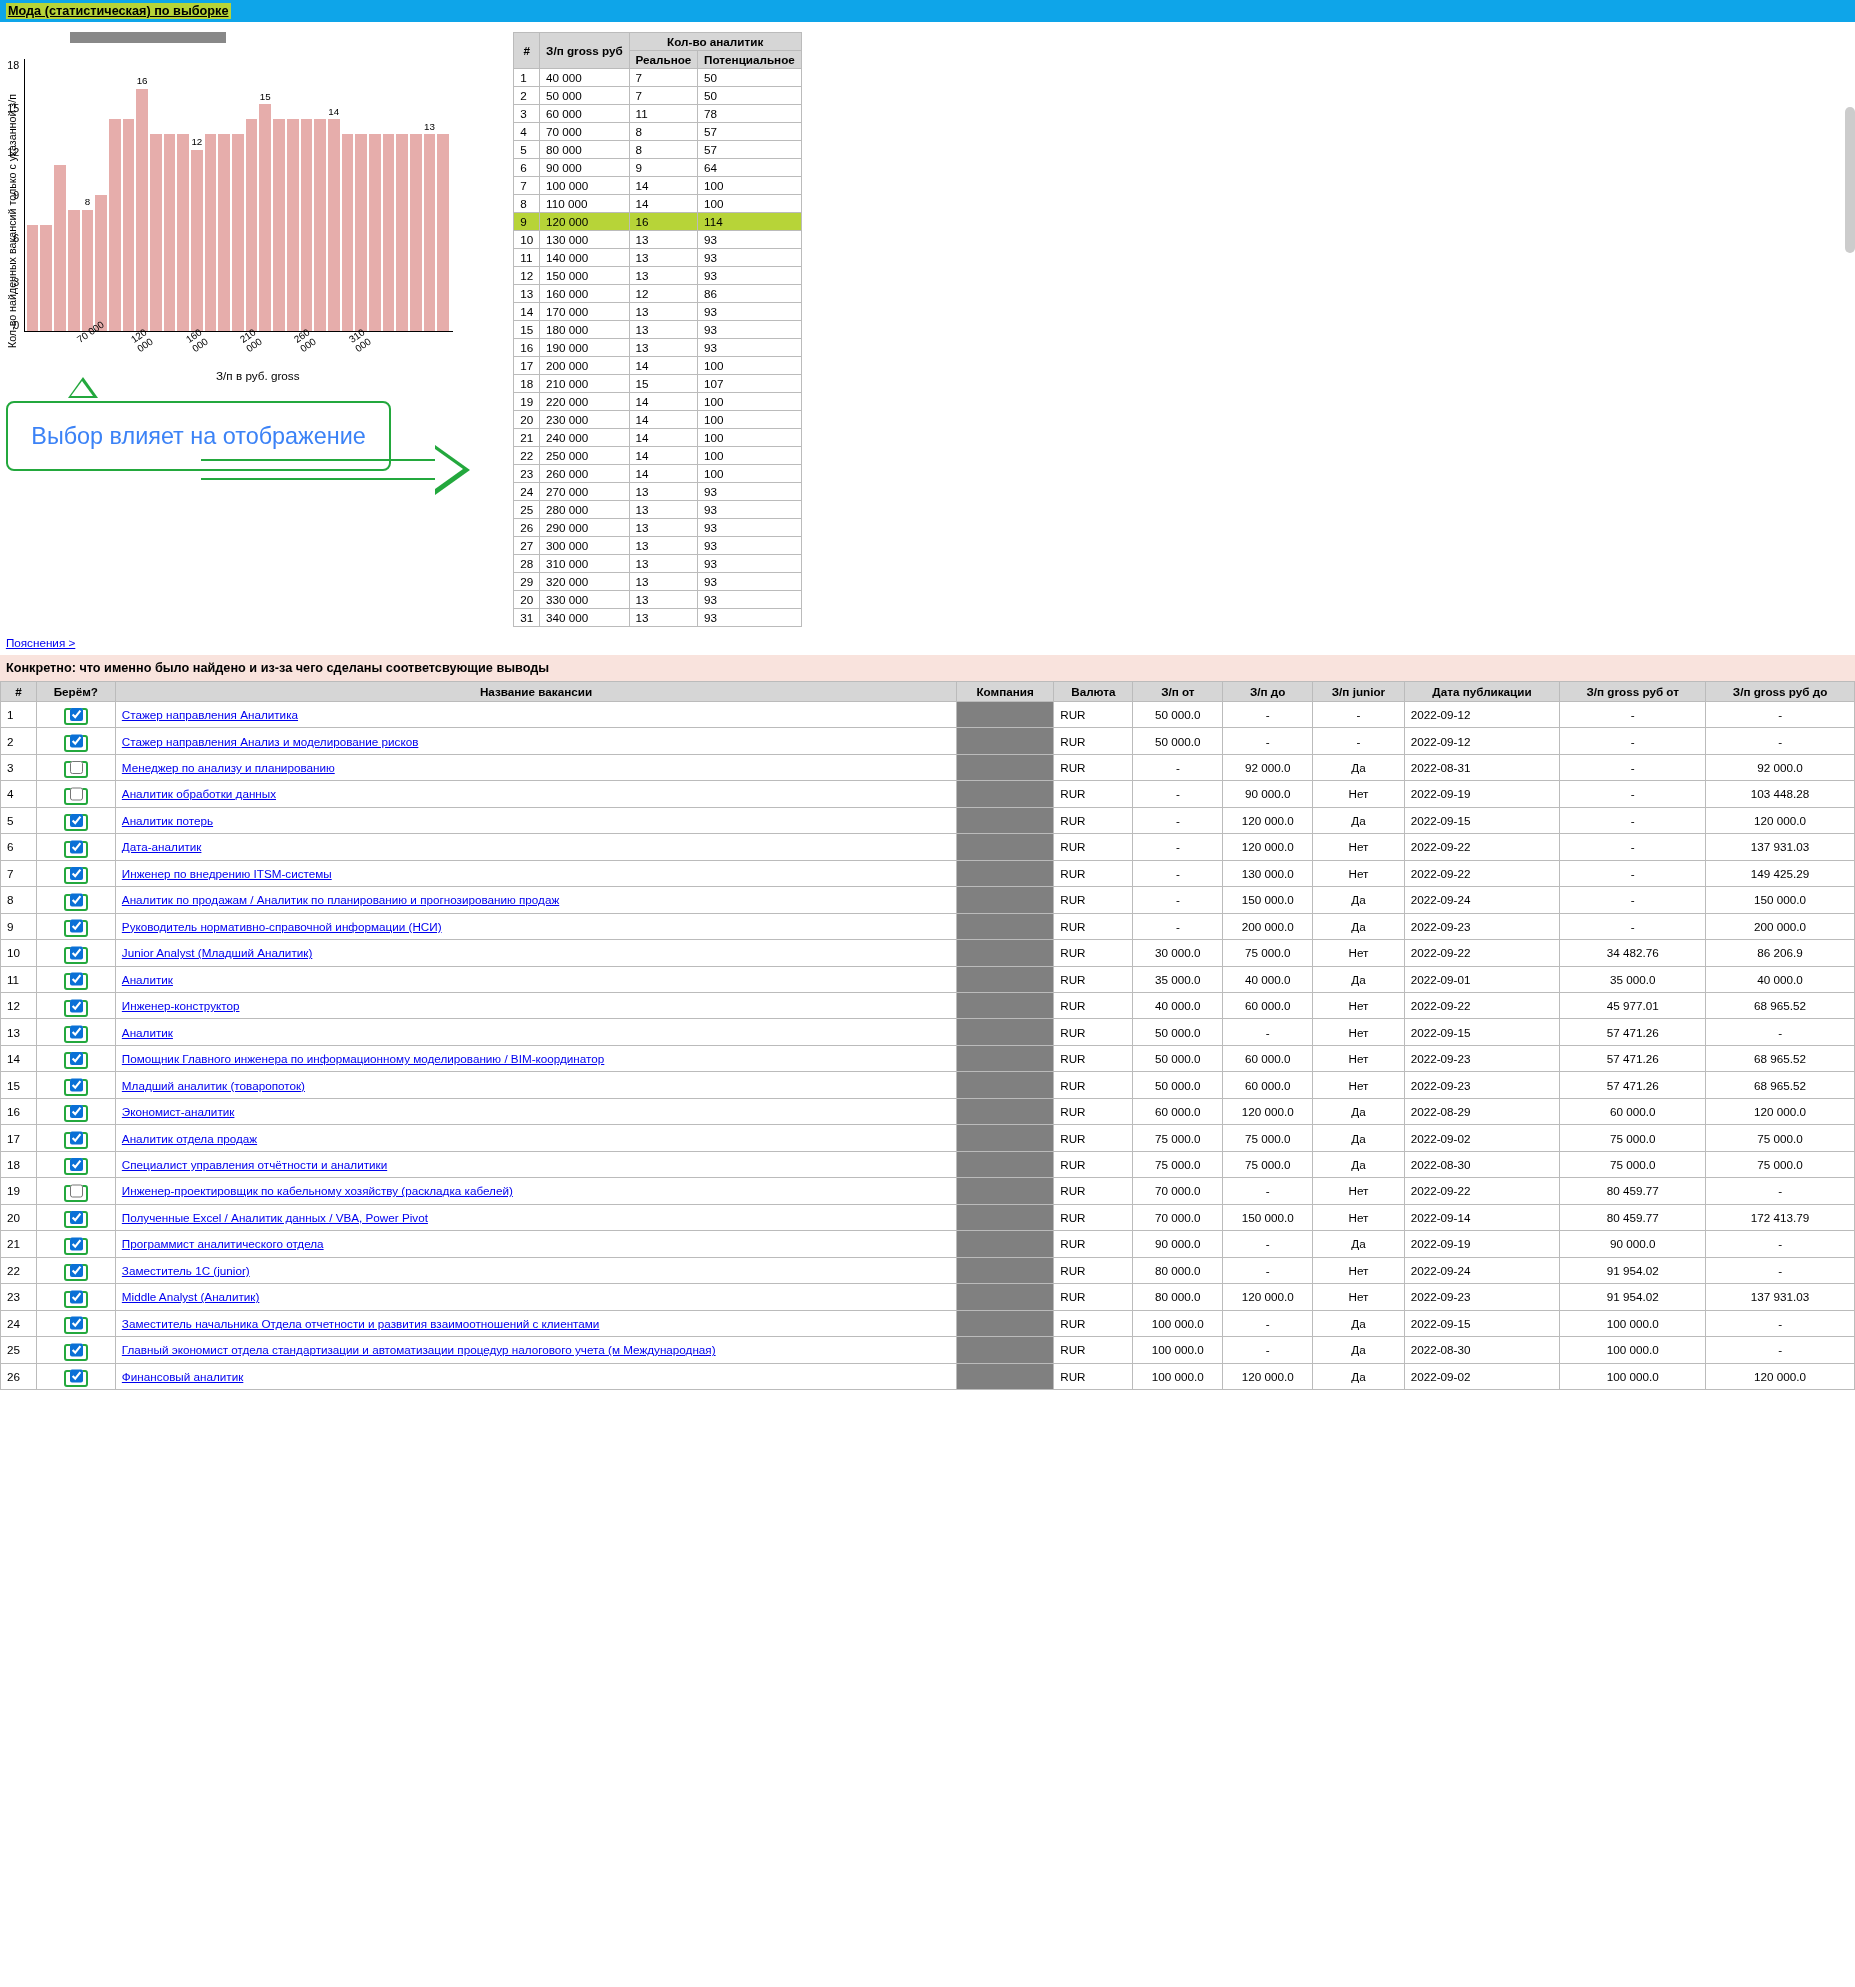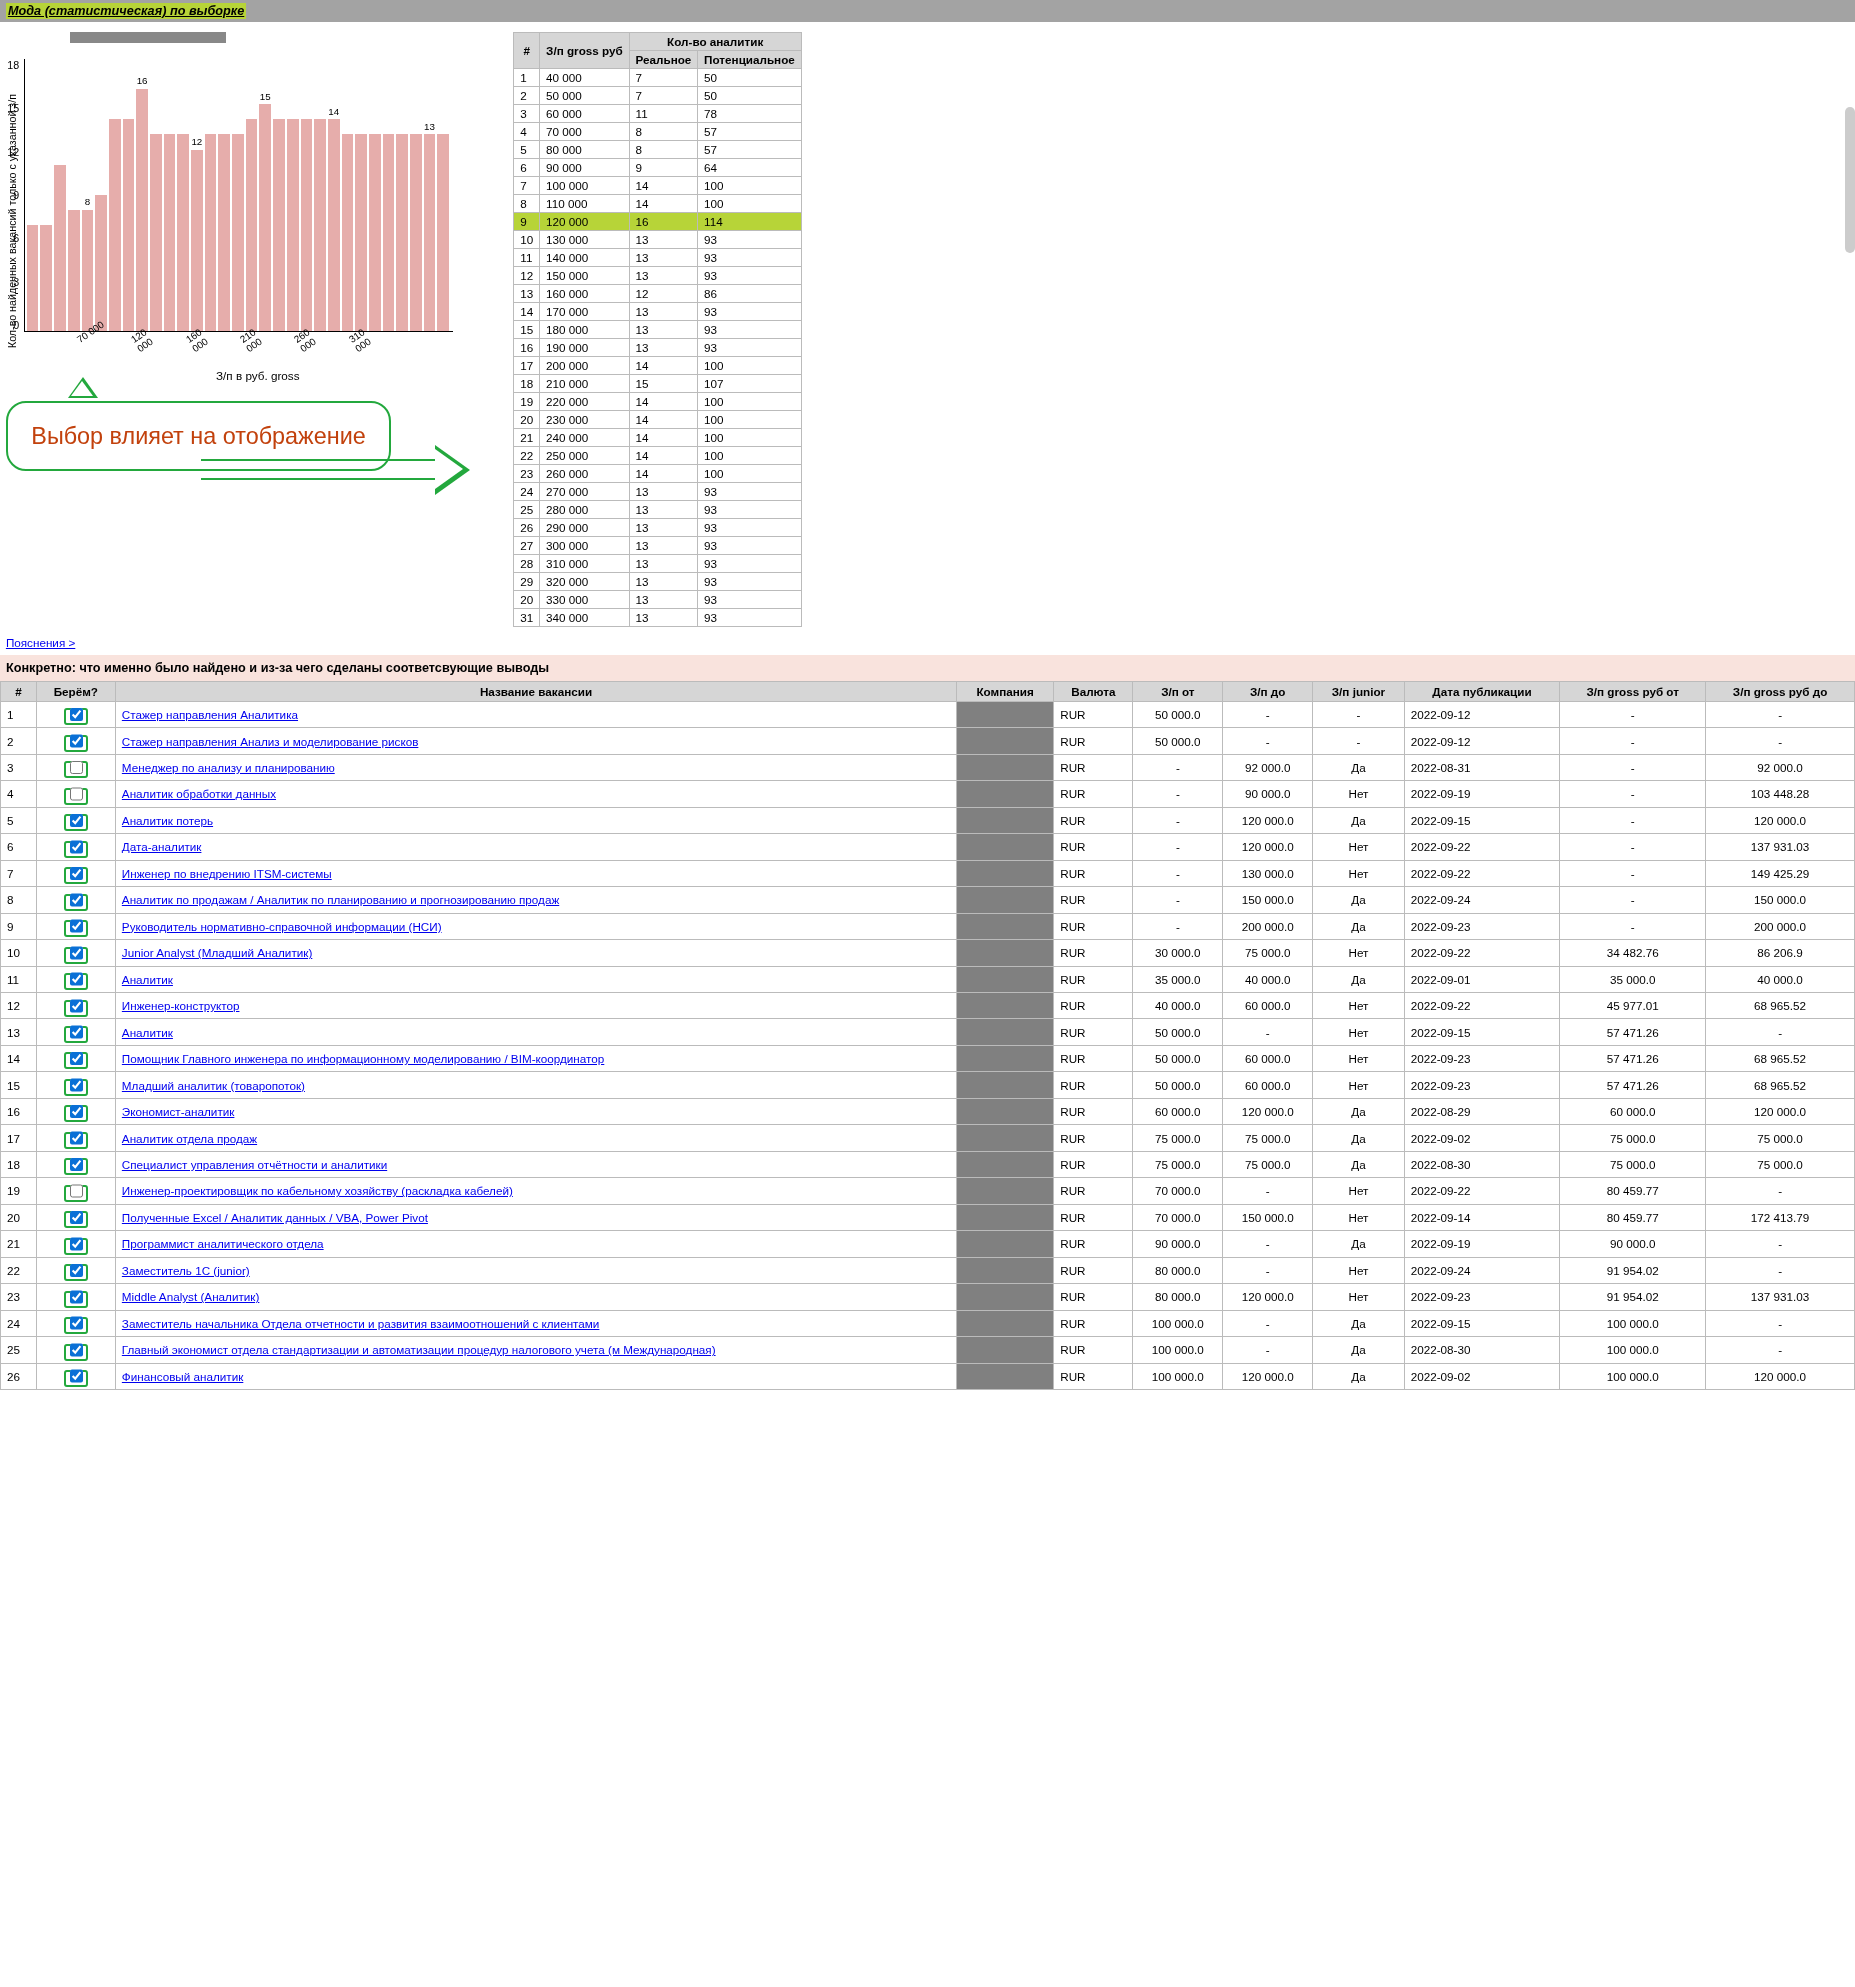--- a/index.html
+++ b/index.html
@@ -1,35 +1,35 @@
 <!DOCTYPE html>
 <html><head>
 <meta charset="utf-8">
 <style>
   * { box-sizing: border-box; }
   body { margin: 0; font-family: Arial, sans-serif; font-size: 11.7px; background: #fff; color: #000; }
-  .header-bar { background: #a3a3a3; padding: 3.9px 5.9px; font-style: italic; }
+  .header-bar { background: #0ea5e9; padding: 3.9px 5.9px; }
   .header-bar span { background: #b7d438; font-weight: bold; font-size: 12.7px; text-decoration: underline; padding: 1px 2px; }
   
   .toprow { display: flex; align-items: flex-start; padding: 9.8px 5.9px 3.9px 5.9px; gap: 19.5px; }
   .chartwrap { flex: 0 0 488px; }
   .tablewrap { flex: 0 0 auto; }
   
   .chart-placeholder-top { width: 156px; height: 11.7px; background: #888; margin-left: 64px; margin-bottom: 15.6px; }
   .chart-area { display: flex; }
   .ytitle { writing-mode: vertical-rl; transform: rotate(180deg); font-size: 10.7px; text-align: center; margin-right: 5.9px; align-self: center; }
   .plot { border-left: 1px solid #000; border-bottom: 1px solid #000; width: 429px; height: 273px; position: relative; display: flex; align-items: flex-end; gap: 0; padding-left: 2px; }
   .bar { width: 11.7px; margin-right: 2px; background: #e6adab; position: relative; }
   .bar .lbl { position: absolute; top: -13.7px; left: 50%; transform: translateX(-50%); font-size: 9.8px; }
   .yaxis { position: absolute; left: -29px; top: 0; height: 100%; display: flex; flex-direction: column; justify-content: space-between; font-size: 10.7px; text-align: right; width: 23.4px; }
   .xticks { display: flex; gap: 23.4px; font-size: 9.8px; margin-left: 45px; margin-top: 3.9px; transform: translateX(5.9px); }
   .xticks span { display: inline-block; transform: rotate(-35deg); transform-origin: left top; width: 31px; }
   .xtitle { text-align: center; font-size: 11.7px; margin-left: 39px; margin-top: 11.7px; }
   
-  .callout-box { position: absolute; border: 2.9px solid #23a83d; border-radius: 20px; padding: 17.6px 23.4px; color: #c2410c; font-size: 23.4px; line-height: 1.3; background: rgba(255,255,255,0.7); }
+  .callout-box { position: absolute; border: 2.9px solid #23a83d; border-radius: 8px; padding: 17.6px 23.4px; color: #3b82f6; font-size: 23.4px; line-height: 1.3; background: rgba(255,255,255,0.7); }
   .callout-wrap { position: relative; height: 166px; }
   
   table { border-collapse: collapse; }
   table.stat { font-size: 11.7px; }
   table.stat th, table.stat td { border: 1px solid #bbb; padding: 2px 5.9px; text-align: left; }
   table.stat th { background: #d6d6d6; font-weight: bold; text-align: center; }
   table.stat tr.hl td { background: #b7d438; }
   a.link { color: #0000ee; text-decoration: underline; font-size: 11.7px; }
   .explain { padding: 5.9px; }
   .subheader { background: #f9e3dd; padding: 5.9px 5.9px; font-weight: bold; font-size: 12.7px; }

